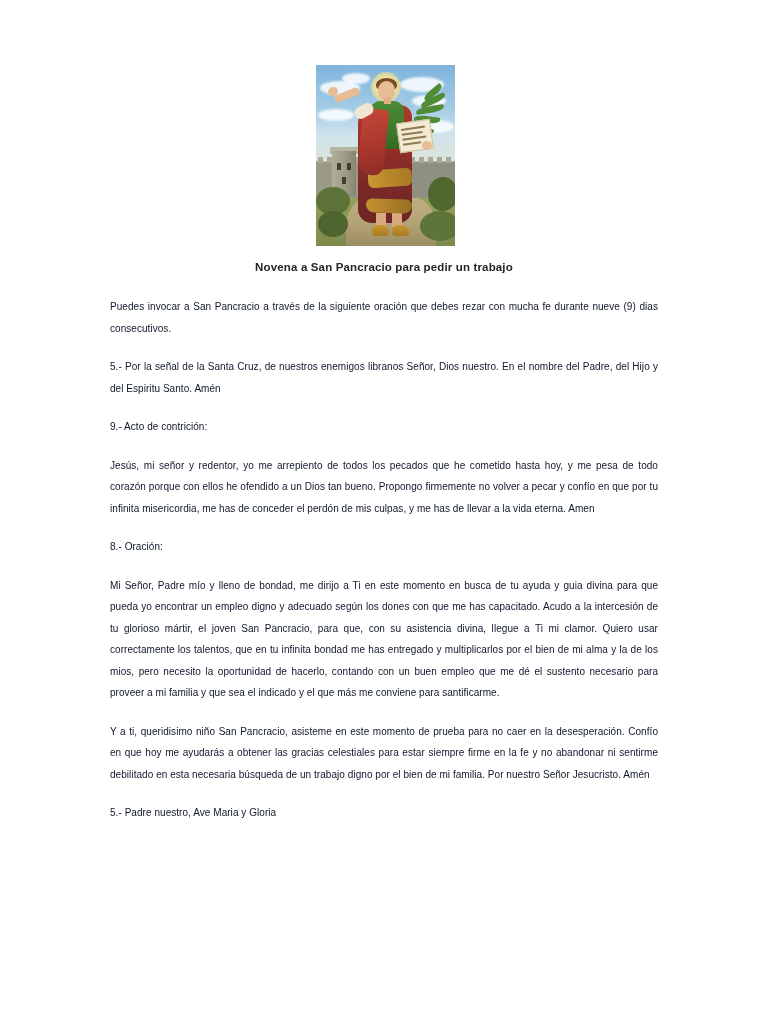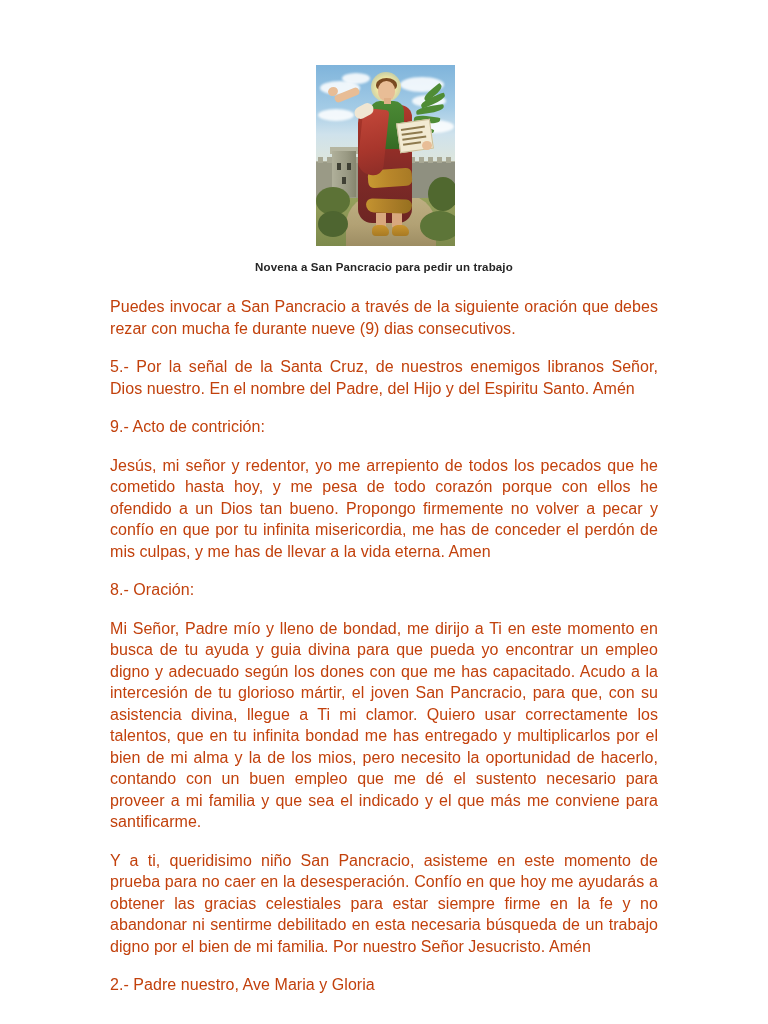--- a/index.html
+++ b/index.html
@@ -265,24 +265,24 @@
     color: #262626;
   }
   .body-text {
     position: absolute;
     left: 110px;
     top: 296px;
     width: 548px;
   }
   .para {
     margin: 0 0 17px 0;
-    font-size: 16px;
+    font-size: 10px;
     line-height: 21.5px;
     text-align: justify;
-    color: #c2410c;
+    color: #0f172a;
     letter-spacing: 0.05px;
   }
   .para.last { margin-bottom: 0; }
   .para.heading { text-align: left; }
 </style>
 </head>
 <body>
 
 <div class="page">
 
@@ -366,16 +366,16 @@
   <div class="doc-title">Novena a San Pancracio para pedir un trabajo</div>
 
   <div class="body-text">
     <p class="para">Puedes invocar a San Pancracio a través de la siguiente oración que debes rezar con mucha fe durante nueve (9) dias consecutivos.</p>
     <p class="para">5.- Por la señal de la Santa Cruz, de nuestros enemigos libranos Señor, Dios nuestro. En el nombre del Padre, del Hijo y del Espiritu Santo. Amén</p>
     <p class="para heading">9.- Acto de contrición:</p>
     <p class="para">Jesús, mi señor y redentor, yo me arrepiento de todos los pecados que he cometido hasta hoy, y me pesa de todo corazón porque con ellos he ofendido a un Dios tan bueno. Propongo firmemente no volver a pecar y confío en que por tu infinita misericordia, me has de conceder el perdón de mis culpas, y me has de llevar a la vida eterna. Amen</p>
     <p class="para heading">8.- Oración:</p>
     <p class="para">Mi Señor, Padre mío y lleno de bondad, me dirijo a Ti en este momento en busca de tu ayuda y guia divina para que pueda yo encontrar un empleo digno y adecuado según los dones con que me has capacitado. Acudo a la intercesión de tu glorioso mártir, el joven San Pancracio, para que, con su asistencia divina, llegue a Ti mi clamor. Quiero usar correctamente los talentos, que en tu infinita bondad me has entregado y multiplicarlos por el bien de mi alma y la de los mios, pero necesito la oportunidad de hacerlo, contando con un buen empleo que me dé el sustento necesario para proveer a mi familia y que sea el indicado y el que más me conviene para santificarme.</p>
     <p class="para">Y a ti, queridisimo niño San Pancracio, asisteme en este momento de prueba para no caer en la desesperación. Confío en que hoy me ayudarás a obtener las gracias celestiales para estar siempre firme en la fe y no abandonar ni sentirme debilitado en esta necesaria búsqueda de un trabajo digno por el bien de mi familia. Por nuestro Señor Jesucristo. Amén</p>
-    <p class="para heading last">2.- Padre nuestro, Ave Maria y Gloria</p>
+    <p class="para heading last">5.- Padre nuestro, Ave Maria y Gloria</p>
   </div>
 
 </div>
 
 </body></html>

